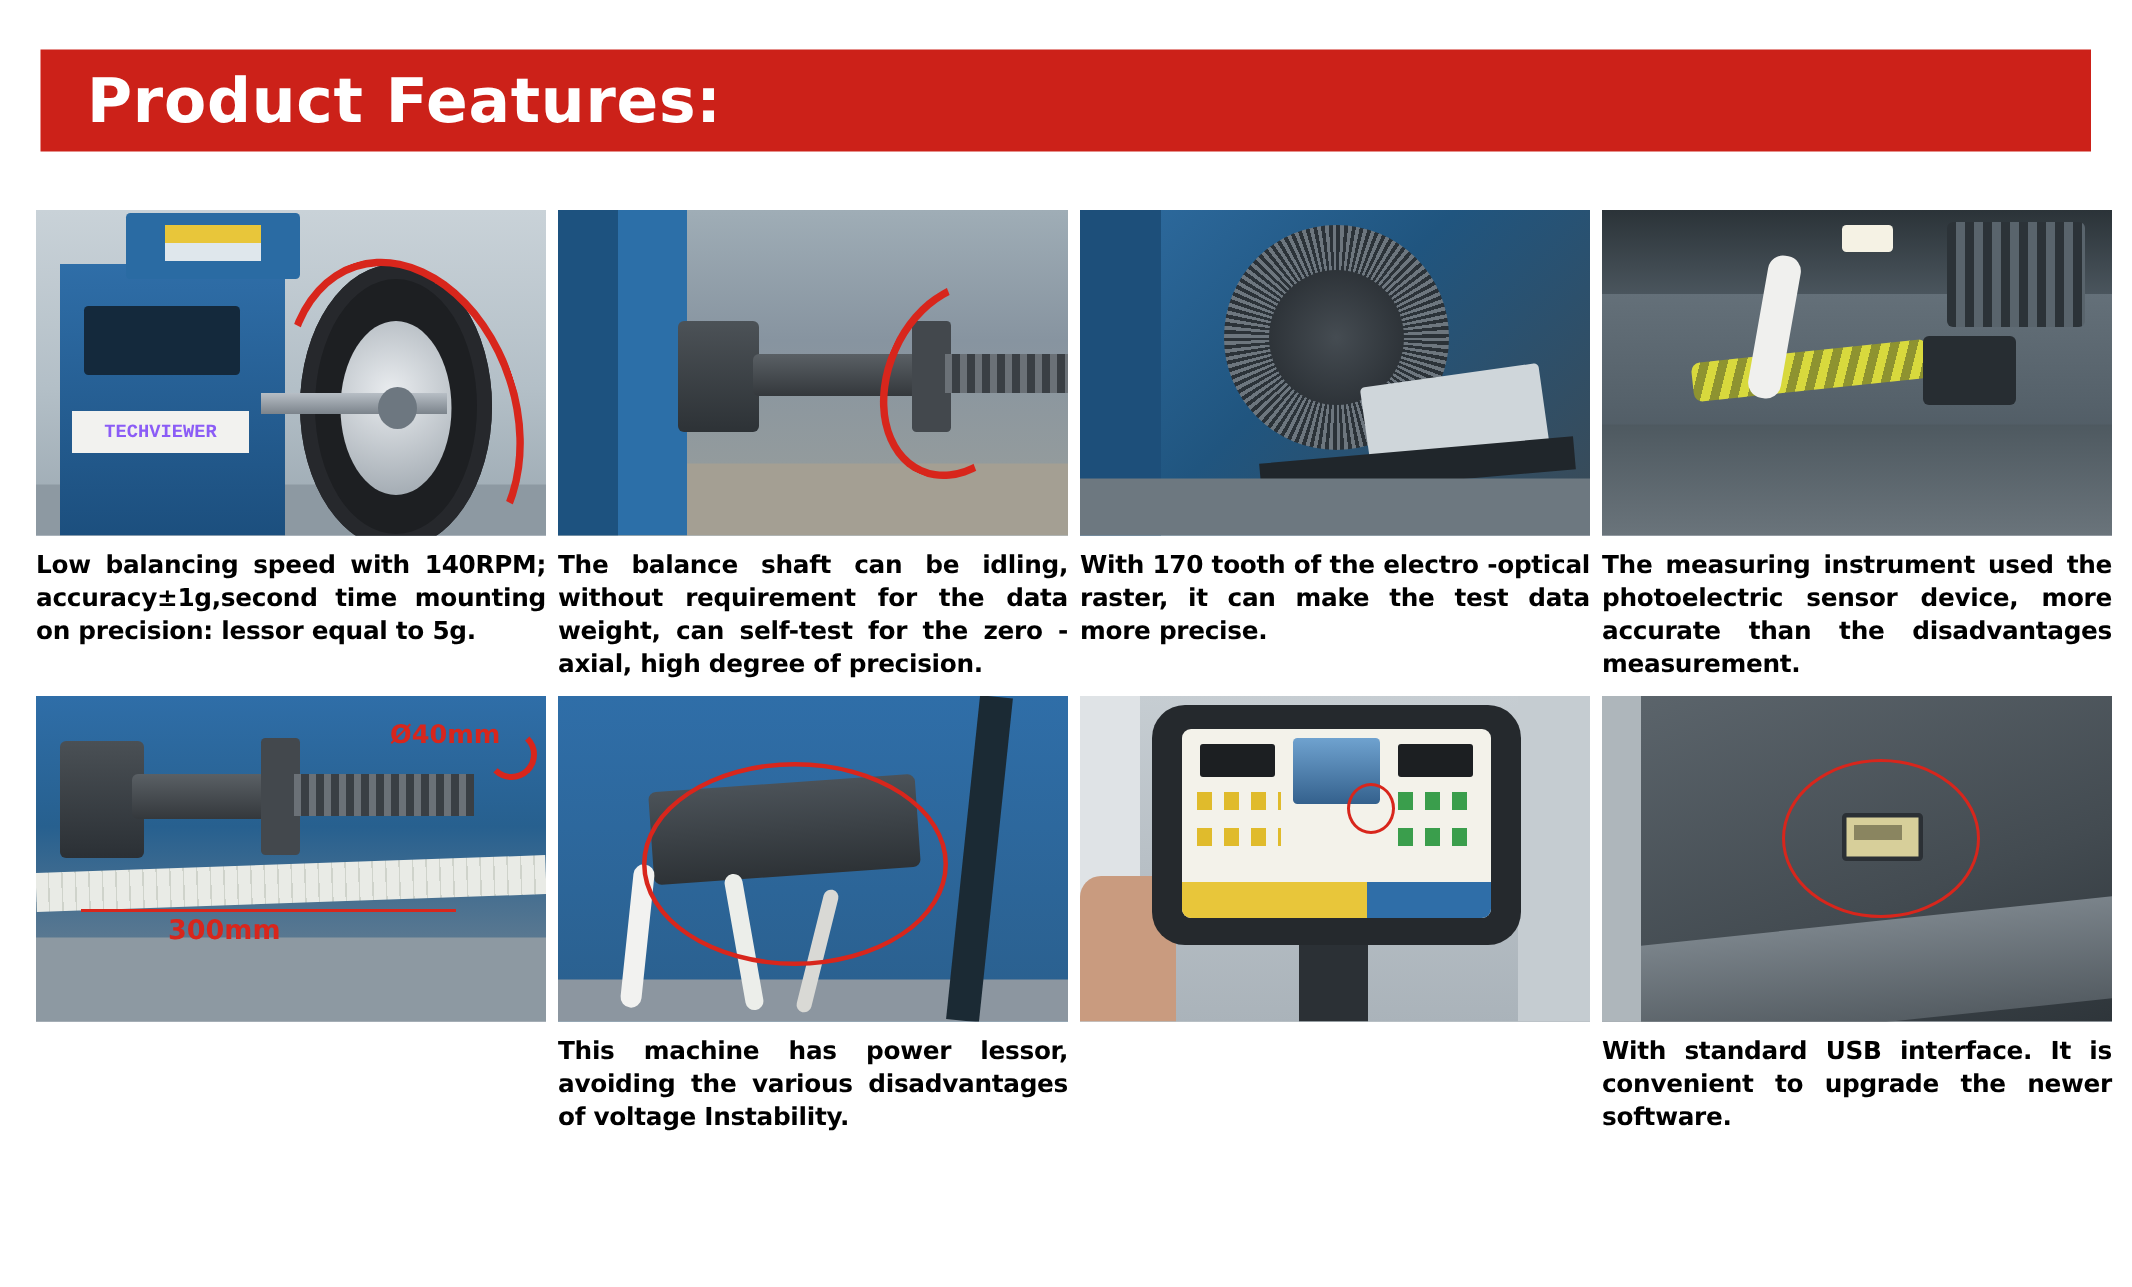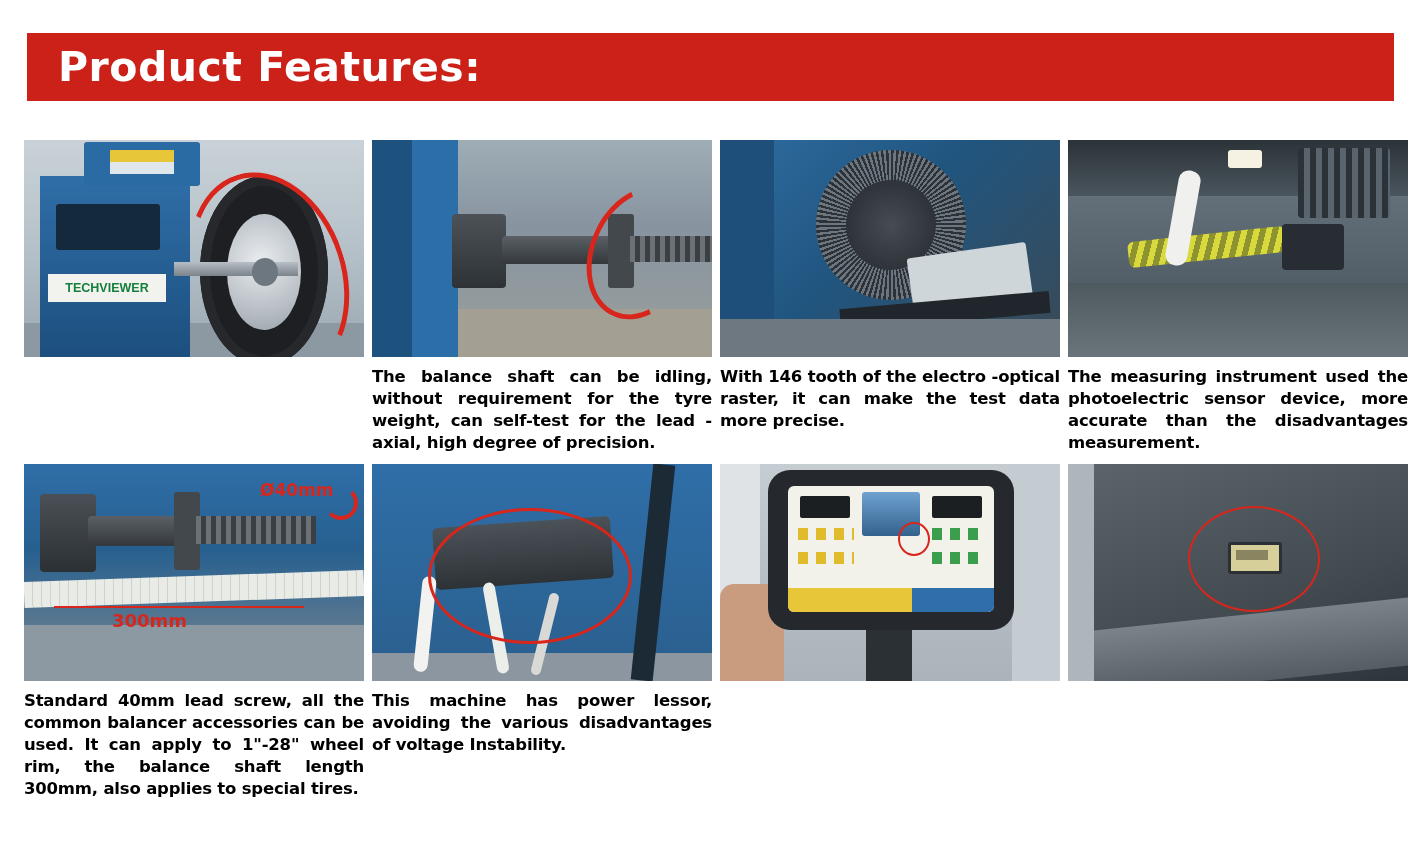--- a/index.html
+++ b/index.html
@@ -83,21 +83,21 @@
   .ph { position: absolute; }
 
   
   .p1 { background: linear-gradient(180deg,#c9d2d8 0%,#b3bfc7 55%,#9aa7b0 100%); width:100%; height:100%; }
   .p1 .body { left: 16px; top: 36px; width: 150px; height: 181px; background: linear-gradient(180deg,#2f6ea8,#1c4f7e); }
   .p1 .head { left: 60px; top: 2px; width: 116px; height: 44px; background: #2a6ba3; border-radius: 3px; }
   .p1 .head2 { left: 86px; top: 10px; width: 64px; height: 22px; background: #e8c63a; }
   .p1 .head3 { left: 86px; top: 22px; width: 64px; height: 12px; background: #dfe7ec; }
   .p1 .screen { left: 32px; top: 64px; width: 104px; height: 46px; background: #14293c; border-radius: 3px; }
   .p1 .brand { left: 24px; top: 134px; width: 118px; height: 28px; background: #f2f2ef; display:flex; align-items:center; justify-content:center; }
-  .p1 .brand span { font-size: 12.5px; font-weight: bold; color:#15803d; font-family:Liberation Sans, sans-serif; }
+  .p1 .brand span { font-size: 12.5px; font-weight: bold; color:#8b5cf6; font-family:Liberation Mono, monospace; }
   .p1 .tyre {
     left: 176px; top: 36px; width: 128px; height: 190px;
     border-radius: 50%;
     background: #1d1f22;
     box-shadow: inset 0 0 0 10px #26282c;
   }
   .p1 .rim {
     left: 203px; top: 74px; width: 74px; height: 116px; border-radius: 50%;
     background: radial-gradient(circle at 45% 40%, #e9ecef, #9aa3ab);
   }
@@ -222,50 +222,51 @@
             <div class="ph brand">
               <span>TECHVIEWER</span>
             </div>
             <div class="ph tyre"></div>
             <div class="ph rim"></div>
             <div class="ph shaft"></div>
             <div class="ph hub"></div>
             <div class="ph redarc"></div>
           </div>
         </div>
+        <div class="caption">Low balancing speed with 140RPM; accuracy±1g,second time mounting on precision: lessor equal to 5g.</div>
       </div>
 
       <div class="card">
         <div class="photo">
           <div class="ph p2">
             <div class="ph ground"></div>
             <div class="ph bluewall"></div>
             <div class="ph bluewall2"></div>
             <div class="ph cone"></div>
             <div class="ph rod"></div>
             <div class="ph flange"></div>
             <div class="ph thread"></div>
             <div class="ph redarc"></div>
           </div>
         </div>
-        <div class="caption">The balance shaft can be idling, without requirement for the tyre weight, can self-test for the lead -axial, high degree of precision.</div>
+        <div class="caption">The balance shaft can be idling, without requirement for the data weight, can self-test for the zero -axial, high degree of precision.</div>
       </div>
 
       <div class="card">
         <div class="photo">
           <div class="ph p3">
             <div class="ph panelL"></div>
             <div class="ph disc"></div>
             <div class="ph disc2"></div>
             <div class="ph bracket"></div>
             <div class="ph bar"></div>
             <div class="ph panelB"></div>
           </div>
         </div>
-        <div class="caption">With 146 tooth of the electro -optical raster, it can make the test data more precise.</div>
+        <div class="caption">With 170 tooth of the electro -optical raster, it can make the test data more precise.</div>
       </div>
 
       <div class="card">
         <div class="photo">
           <div class="ph p4">
             <div class="ph topbar"></div>
             <div class="ph gear"></div>
             <div class="ph springs"></div>
             <div class="ph cable"></div>
             <div class="ph blk"></div>
@@ -288,21 +289,20 @@
             <div class="ph rod"></div>
             <div class="ph flange"></div>
             <div class="ph thread"></div>
             <div class="ph ruler"></div>
             <div class="ph redline"></div>
             <div class="ph arrow40"></div>
             <div class="ph label40">Ø40mm</div>
             <div class="ph label300">300mm</div>
           </div>
         </div>
-        <div class="caption">Standard 40mm lead screw, all the common balancer accessories can be used. It can apply to 1"-28" wheel rim, the balance shaft length 300mm, also applies to special tires.</div>
       </div>
 
       <div class="card">
         <div class="photo">
           <div class="ph p6">
             <div class="ph floor"></div>
             <div class="ph pole"></div>
             <div class="ph adapter"></div>
             <div class="ph wire1"></div>
             <div class="ph wire2"></div>
@@ -339,18 +339,19 @@
         <div class="photo">
           <div class="ph p8">
             <div class="ph left"></div>
             <div class="ph panel"></div>
             <div class="ph edge"></div>
             <div class="ph usb"></div>
             <div class="ph usbin"></div>
             <div class="ph circle"></div>
           </div>
         </div>
+        <div class="caption">With standard USB interface. It is convenient to upgrade the newer software.</div>
       </div>
 
     </div>
 
   </div>
 </div>
 
 </body></html>

